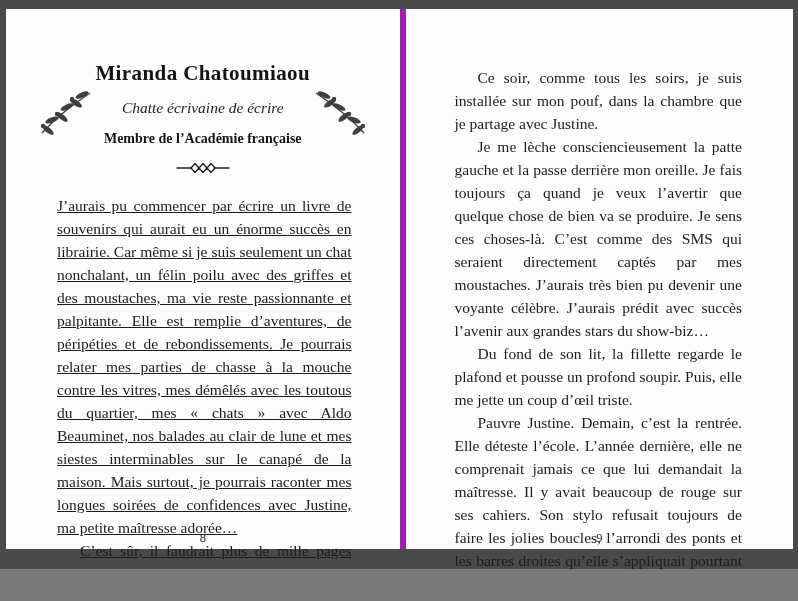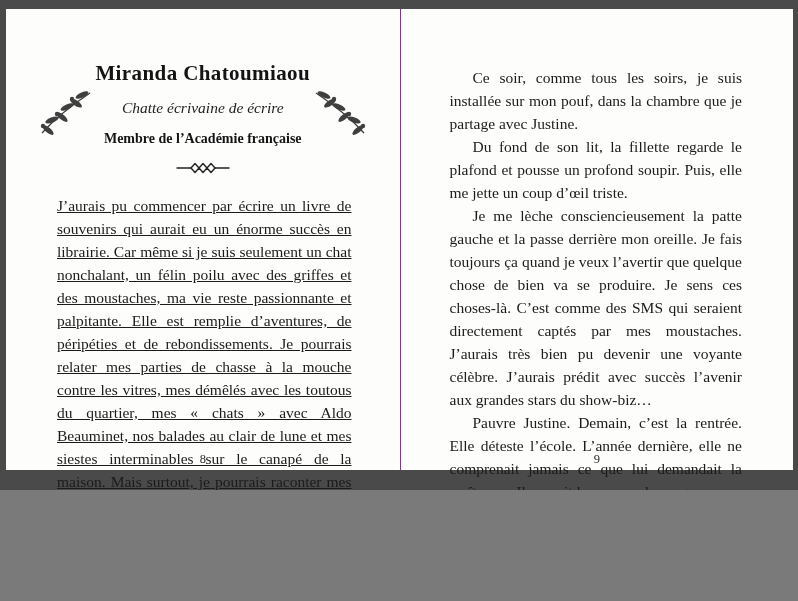--- a/index.html
+++ b/index.html
@@ -4,40 +4,40 @@
 <style>
   * { box-sizing: border-box; }
   html, body { margin: 0; padding: 0; }
   body {
     font-family: "Liberation Serif", "DejaVu Serif", serif;
     background: #7a7a7a;
   }
   .screen {
     position: relative;
     width: 798px;
-    height: 490px;
+    height: 569px;
     background: #4a4a4a;
     overflow: hidden;
   }
   .spread {
     position: absolute;
     left: 6px;
     top: 9px;
     right: 5px;
     bottom: 20px;
     background: #fdfdfc;
     display: flex;
   }
   .page {
     position: relative;
     flex: 1 1 50%;
     color: #1b1b1b;
   }
   .page.right-page {
-    border-left: 1px solid #a21caf;
+    border-left: 6px solid #a21caf;
   }
   
   .chapter-header {
     position: relative;
     padding-top: 52px;
     text-align: center;
   }
   .chapter-title {
     margin: 0;
     font-size: 21px;
@@ -172,22 +172,22 @@
         <p>C’est sûr, il faudrait plus de mille pages pour écrire jette ma vie.</p>
       </div>
 
       <div class="page-number">8</div>
     </div>
 
     <div class="page right-page">
 
       <div class="body-text">
         <p>Ce soir, comme tous les soirs, je suis installée sur mon pouf, dans la chambre que je partage avec Justine.</p>
+        <p>Je me lèche consciencieusement la patte gauche et la passe derrière mon oreille. Je fais toujours ça quand je veux l’avertir que quelque chose de bien va se produire. Je sens ces choses-là. C’est comme des SMS qui seraient directement captés par mes moustaches. J’aurais très bien pu devenir une voyante célèbre. J’aurais prédit avec succès l’avenir aux grandes stars du show-biz…</p>
         <p>Du fond de son lit, la fillette regarde le plafond et pousse un profond soupir. Puis, elle me jette un coup d’œil triste.</p>
-        <p>Je me lèche consciencieusement la patte gauche et la passe derrière mon oreille. Je fais toujours ça quand je veux l’avertir que quelque chose de bien va se produire. Je sens ces choses-là. C’est comme des SMS qui seraient directement captés par mes moustaches. J’aurais très bien pu devenir une voyante célèbre. J’aurais prédit avec succès l’avenir aux grandes stars du show-biz…</p>
         <p>Pauvre Justine. Demain, c’est la rentrée. Elle déteste l’école. L’année dernière, elle ne comprenait jamais ce que lui demandait la maîtresse. Il y avait beaucoup de rouge sur ses cahiers. Son stylo refusait toujours de faire les jolies boucles, l’arrondi des ponts et les barres droites qu’elle s’appliquait pourtant consciencieusement à tracer. Son écriture,</p>
       </div>
 
       <div class="page-number">9</div>
     </div>
 
   </div>
 </div>
 
 </body></html>

